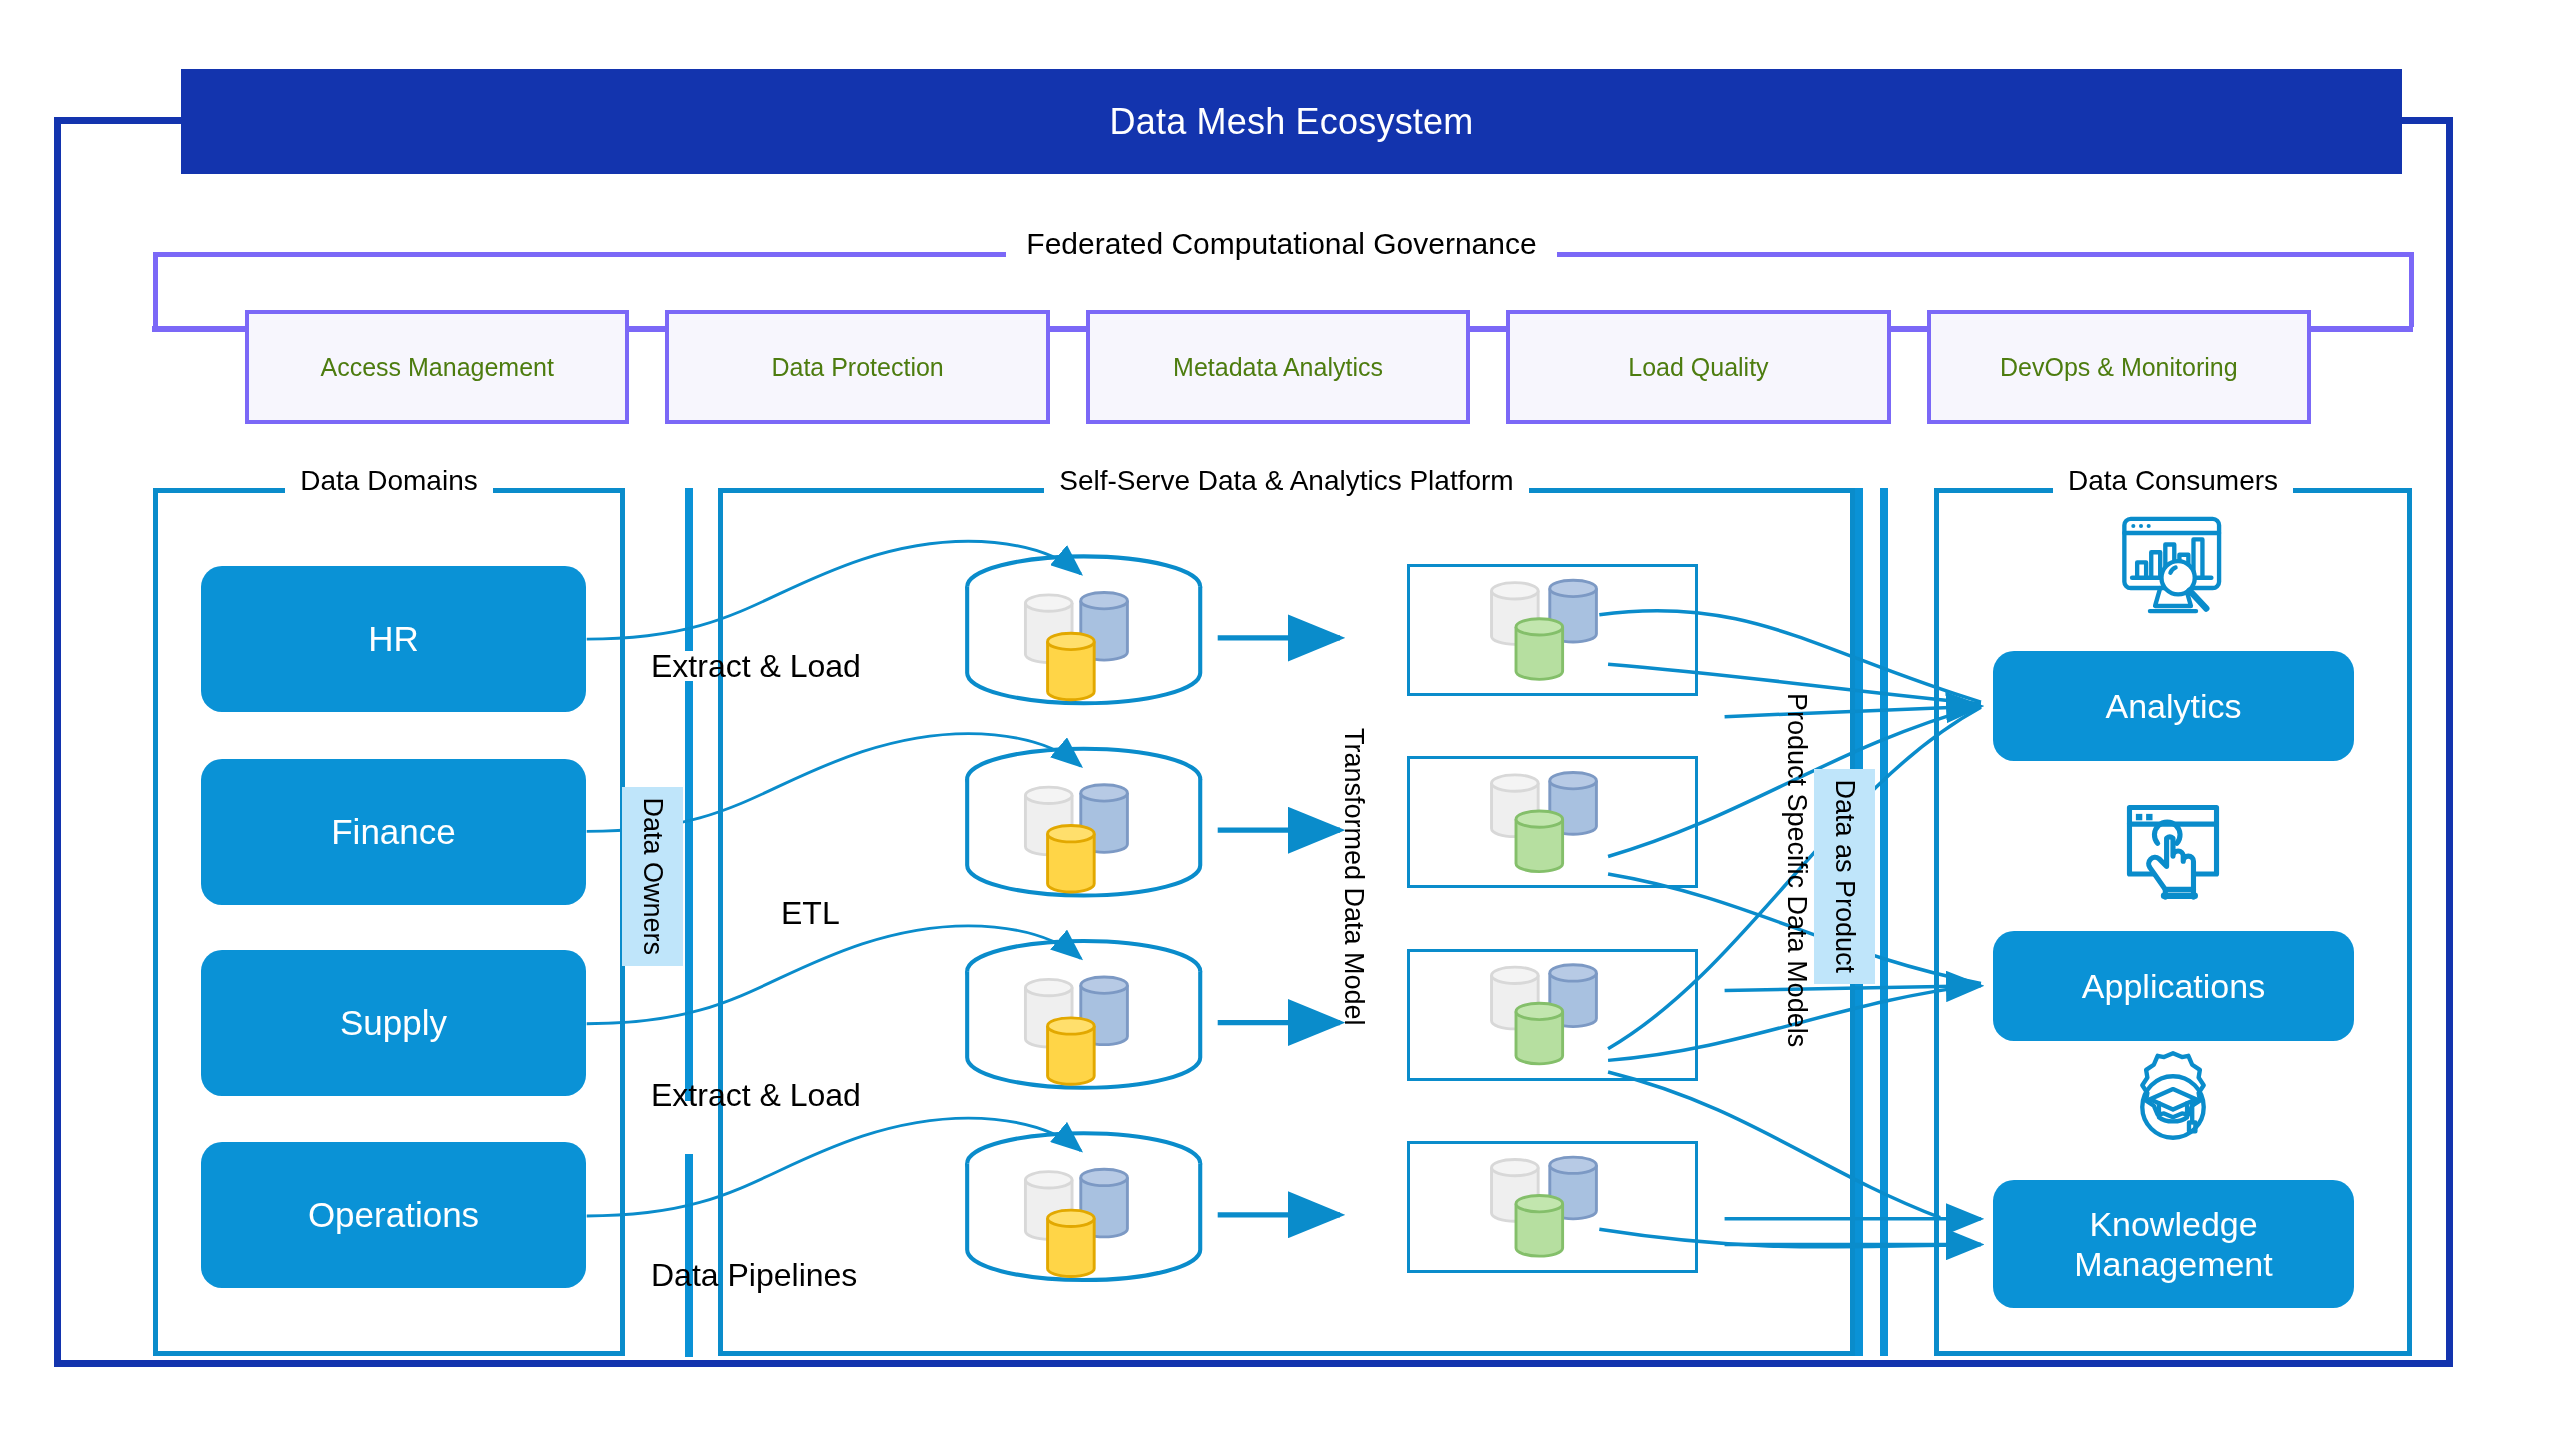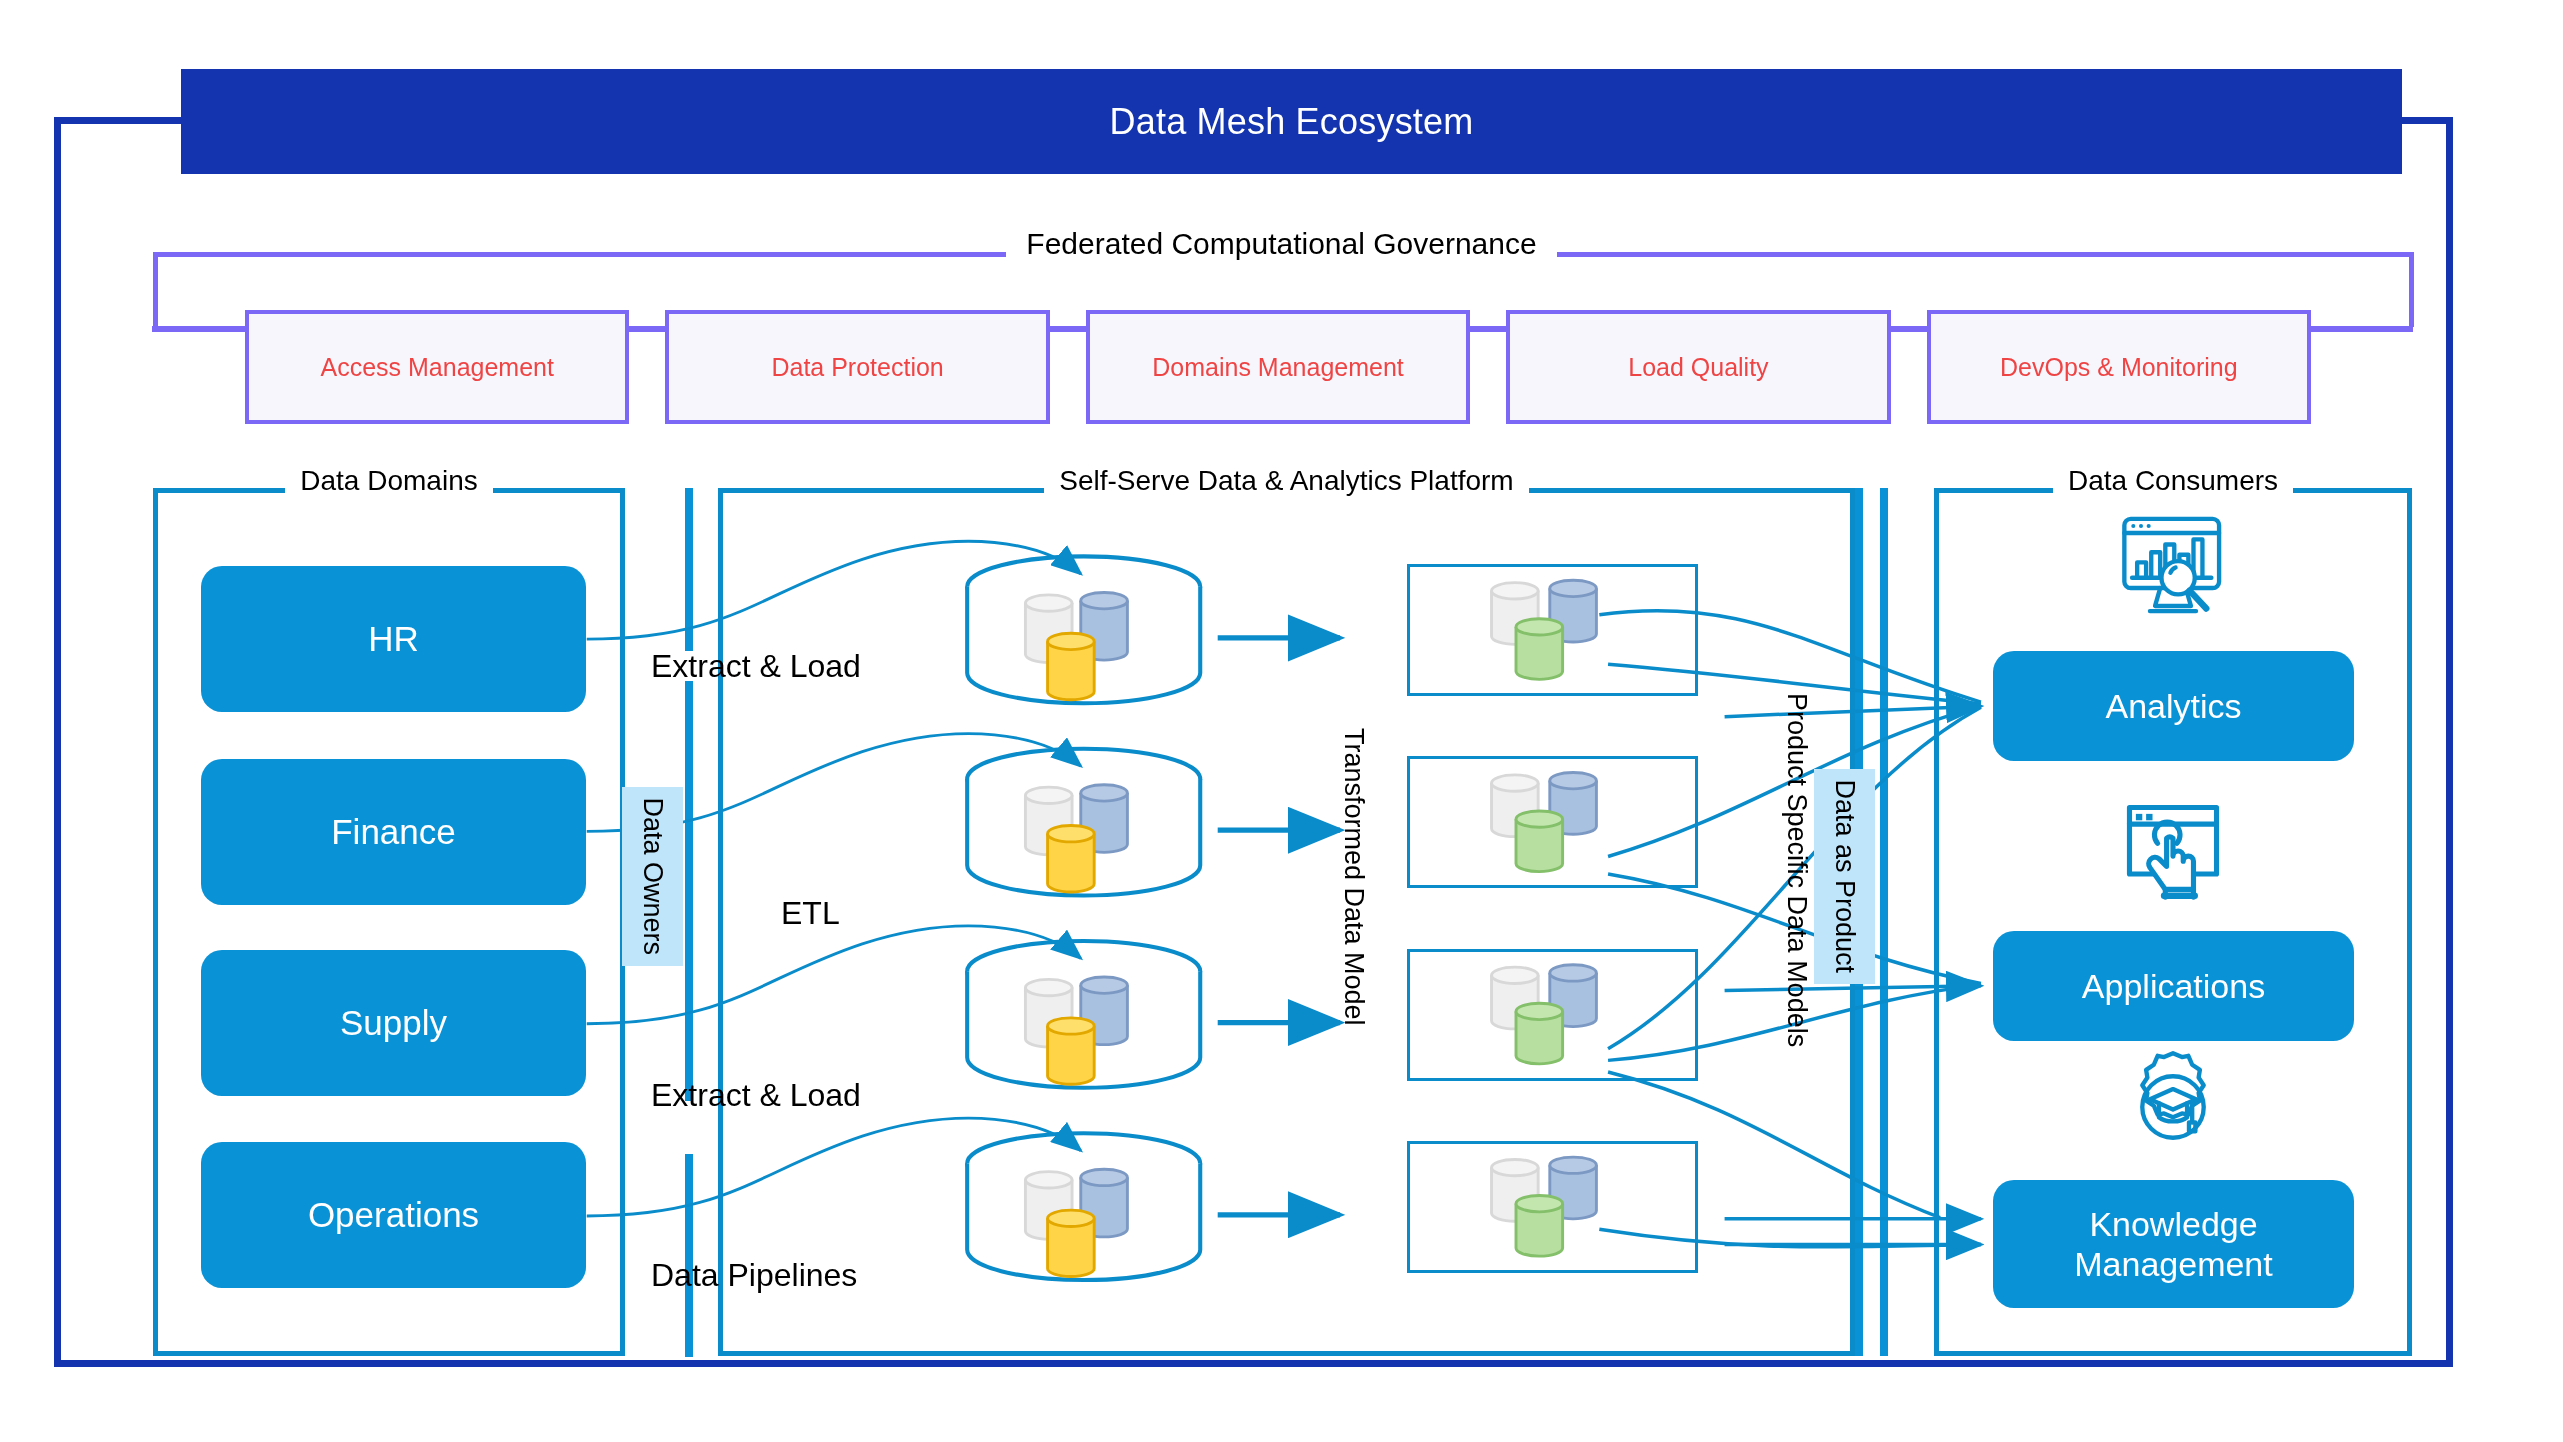--- a/index.html
+++ b/index.html
@@ -30,21 +30,21 @@
     font-size:30px;color:#000;background:transparent;
   }
   .gov-title span{background:#fff;padding:0 20px;}
   .gov-row{
     position:absolute;left:245px;top:310px;width:2066px;height:114px;
     display:flex;gap:36px;
   }
   .gov-box{
     flex:1 1 0;background:#F7F6FD;border:4.7px solid #7B68F7;box-sizing:border-box;
     display:flex;align-items:center;justify-content:center;text-align:center;
-    font-size:25px;color:#ef4444;line-height:1.22;padding:0 0;
+    font-size:25px;color:#4d7c0f;line-height:1.22;padding:0 0;
   }
 
   
   .sec-bracket{position:absolute;border:5.8px solid #0A8CCB;box-sizing:border-box;background:transparent;}
   .sec-title{position:absolute;font-size:28px;color:#000;text-align:center;}
   .sec-title span{background:#fff;padding:0 15px;}
 
   
   #bk-domains{left:153px;top:488px;width:472px;height:868px;}
   #tt-domains{left:153px;top:465px;width:472px;}
@@ -103,21 +103,21 @@
   <div class="outer-frame"></div>
   <div class="title-bar">Data Mesh Ecosystem</div>
 
   <div class="gov-bracket"></div>
   <div class="gov-title">
     <span>Federated Computational Governance</span>
   </div>
   <div class="gov-row">
     <div class="gov-box">Access Management</div>
     <div class="gov-box">Data Protection</div>
-    <div class="gov-box">Domains Management</div>
+    <div class="gov-box">Metadata Analytics</div>
     <div class="gov-box">Load Quality</div>
     <div class="gov-box">DevOps &amp; Monitoring</div>
   </div>
 
   <div class="sec-bracket" id="bk-domains"></div>
   <div class="sec-title" id="tt-domains">
     <span>Data Domains</span>
   </div>
 
   <div class="sec-bracket" id="bk-platform"></div>

